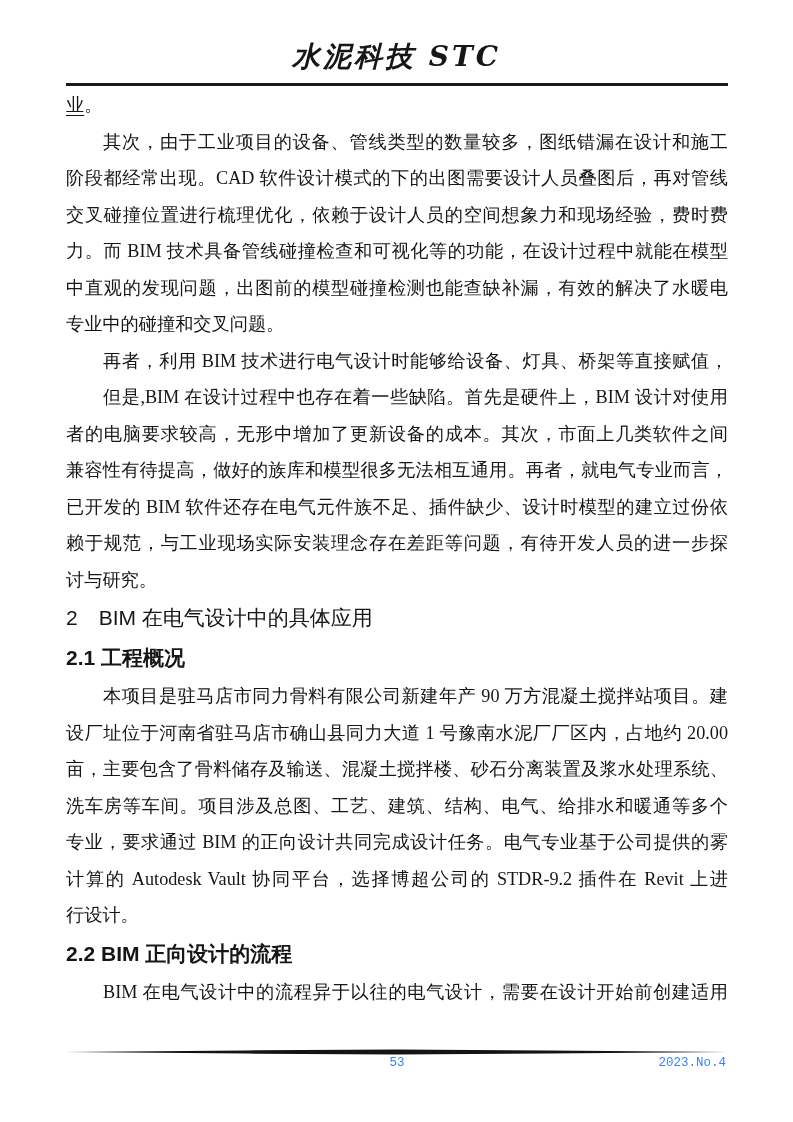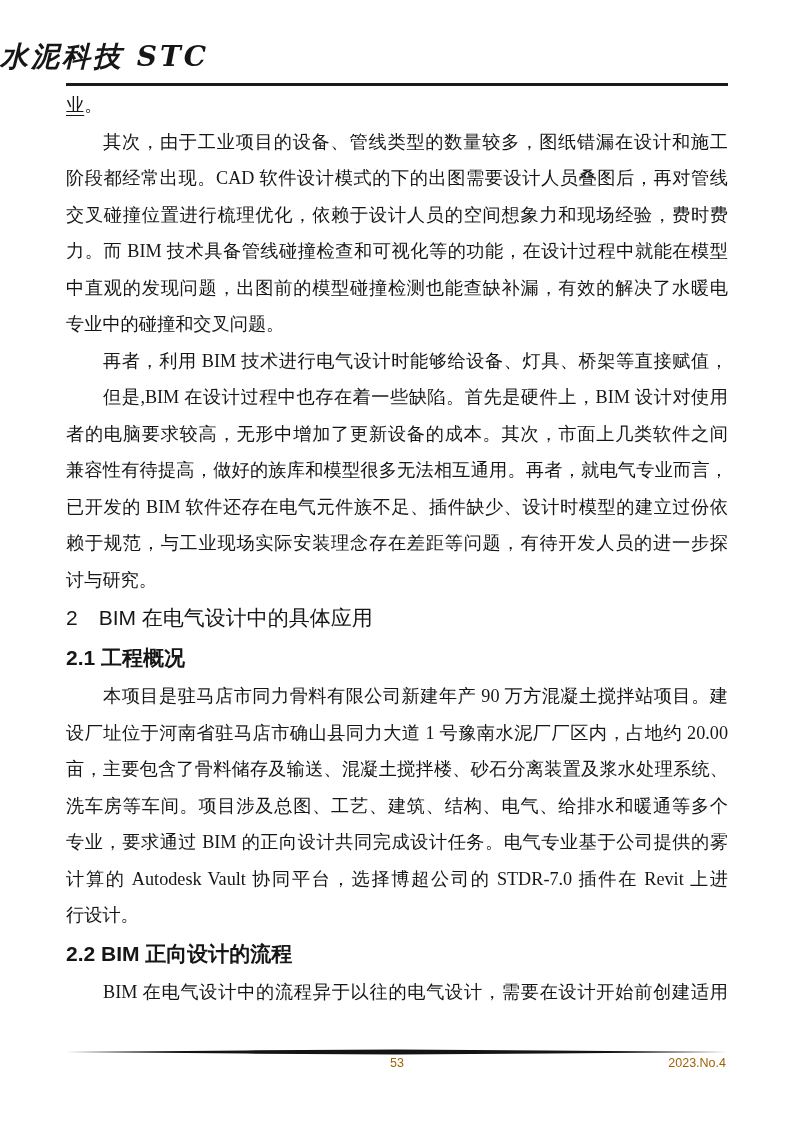--- a/index.html
+++ b/index.html
@@ -11,21 +11,21 @@
     background: #ffffff;
     color: #161616;
     font-family: "Liberation Serif", "DejaVu Serif", serif;
     overflow: hidden;
   }
   
   .header-title {
     position: absolute;
     top: 38px; left: 0;
     width: 100%;
-    text-align: left;
+    text-align: center;
     font-size: 28px;
     font-weight: bold;
     font-style: italic;
     letter-spacing: 3px;
     font-family: "DejaVu Serif", "Liberation Serif", cursive, serif;
   }
   .header-rule {
     position: absolute;
     top: 83px; left: 66px;
     width: 662px; height: 3px;
@@ -73,22 +73,22 @@
     top: 1049px; left: 66px;
     width: 662px; height: 6px;
     display: block;
   }
   .footer-text {
     position: absolute;
     top: 1056px; left: 66px;
     width: 662px;
     height: 20px;
     font-size: 12.5px;
-    font-family: Liberation Sans, sans-serif;
-    color: #a16207;
+    font-family: Liberation Mono, monospace;
+    color: #3b82f6;
   }
   .footer-text .pgnum {
     position: absolute;
     left: 0; width: 100%;
     text-align: center;
   }
   .footer-text .issue {
     position: absolute;
     right: 2px;
     text-align: right;
@@ -118,21 +118,21 @@
       <div class="line body just">已开发的 BIM 软件还存在电气元件族不足、插件缺少、设计时模型的建立过份依</div>
       <div class="line body just">赖于规范，与工业现场实际安装理念存在差距等问题，有待开发人员的进一步探</div>
       <div class="line body">讨与研究。</div>
       <div class="line h1">2　BIM 在电气设计中的具体应用</div>
       <div class="line h2">2.1 工程概况</div>
       <div class="line body first just">本项目是驻马店市同力骨料有限公司新建年产 90 万方混凝土搅拌站项目。建</div>
       <div class="line body just">设厂址位于河南省驻马店市确山县同力大道 1 号豫南水泥厂厂区内，占地约 20.00</div>
       <div class="line body just">亩，主要包含了骨料储存及输送、混凝土搅拌楼、砂石分离装置及浆水处理系统、</div>
       <div class="line body just">洗车房等车间。项目涉及总图、工艺、建筑、结构、电气、给排水和暖通等多个</div>
       <div class="line body just">专业，要求通过 BIM 的正向设计共同完成设计任务。电气专业基于公司提供的雾</div>
-      <div class="line body just">计算的 Autodesk Vault 协同平台，选择博超公司的 STDR-7.0 插件在 Revit 上进</div>
+      <div class="line body just">计算的 Autodesk Vault 协同平台，选择博超公司的 STDR-9.2 插件在 Revit 上进</div>
       <div class="line body">行设计。</div>
       <div class="line h2">2.2 BIM 正向设计的流程</div>
       <div class="line body first just">BIM 在电气设计中的流程异于以往的电气设计，需要在设计开始前创建适用</div>
     </div>
 
   <svg class="footer-rule" viewBox="0 0 662 6" preserveAspectRatio="none">
     <polygon points="0,3 180,1.4 331,0.4 482,1.4 662,3 482,4.6 331,5.6 180,4.6" fill="#141414"></polygon>
   </svg>
 
   <div class="footer-text">

